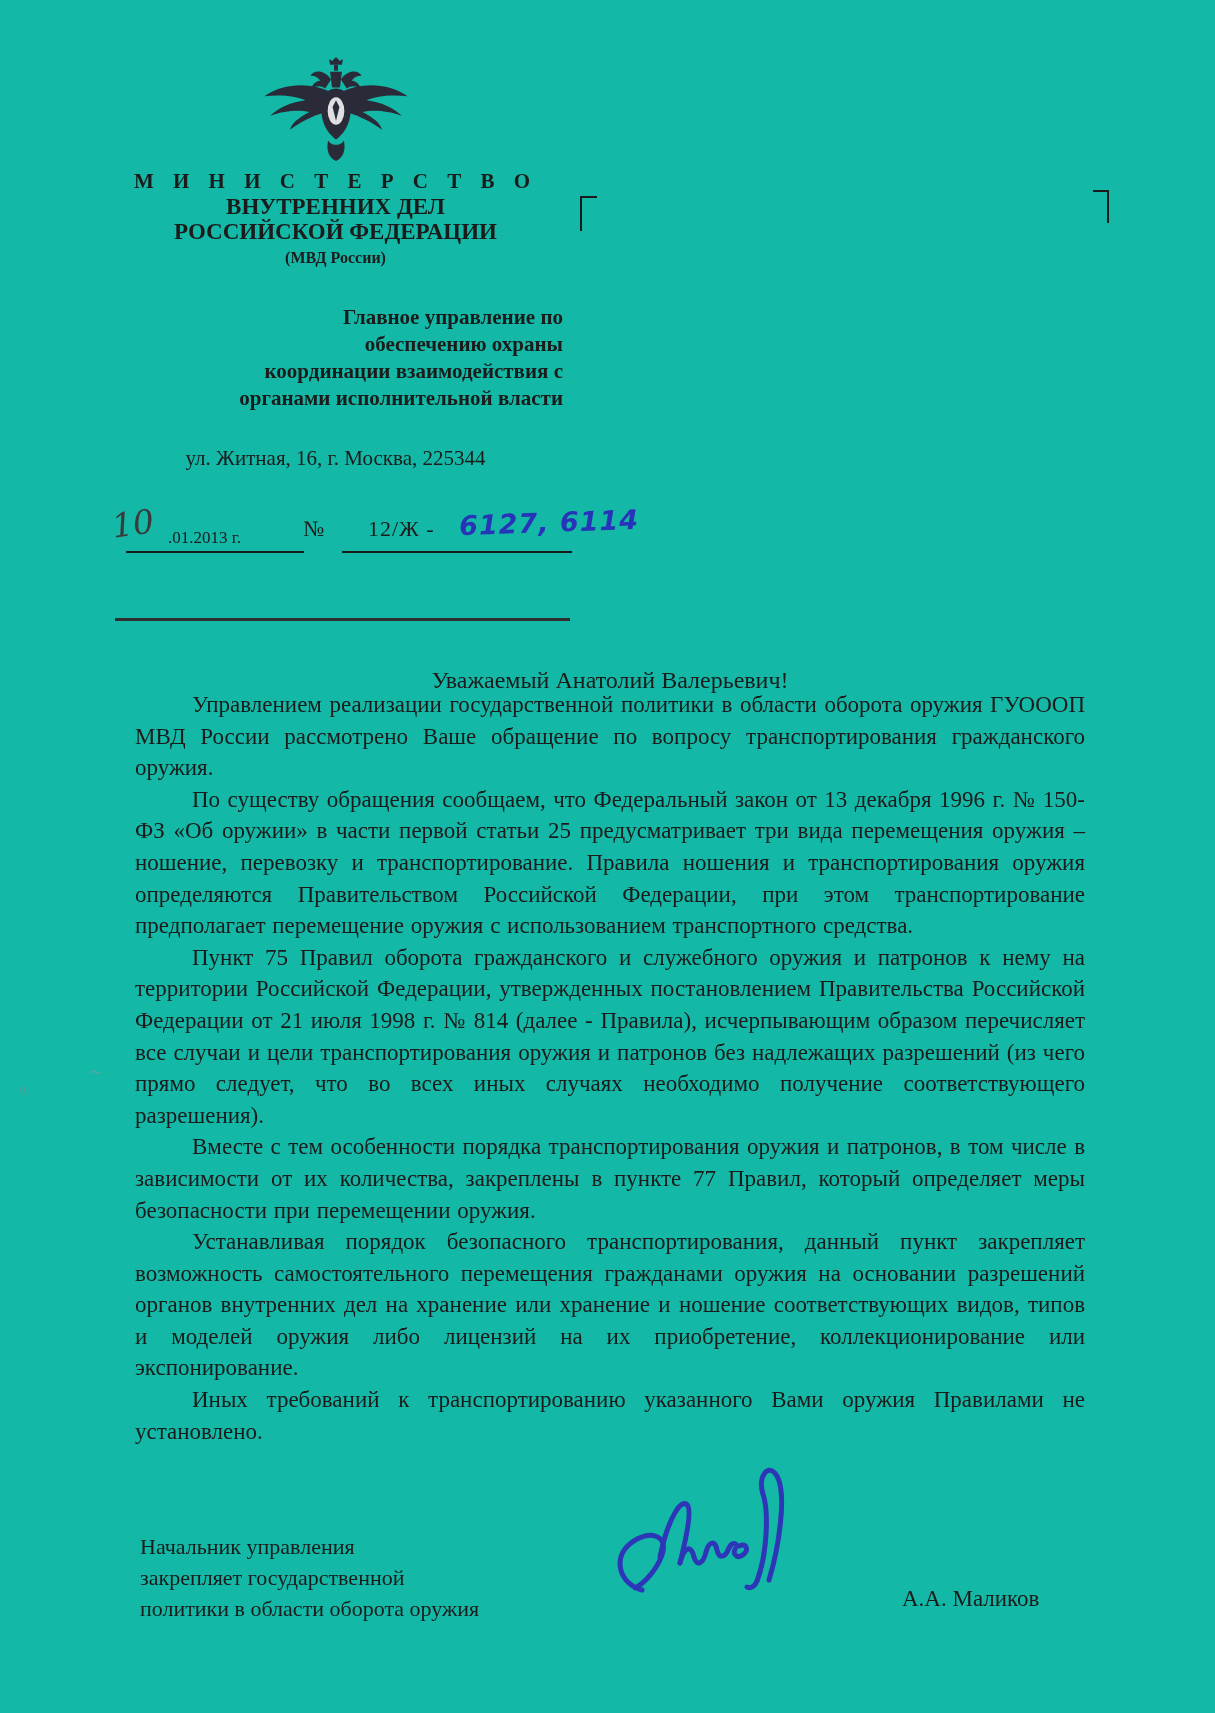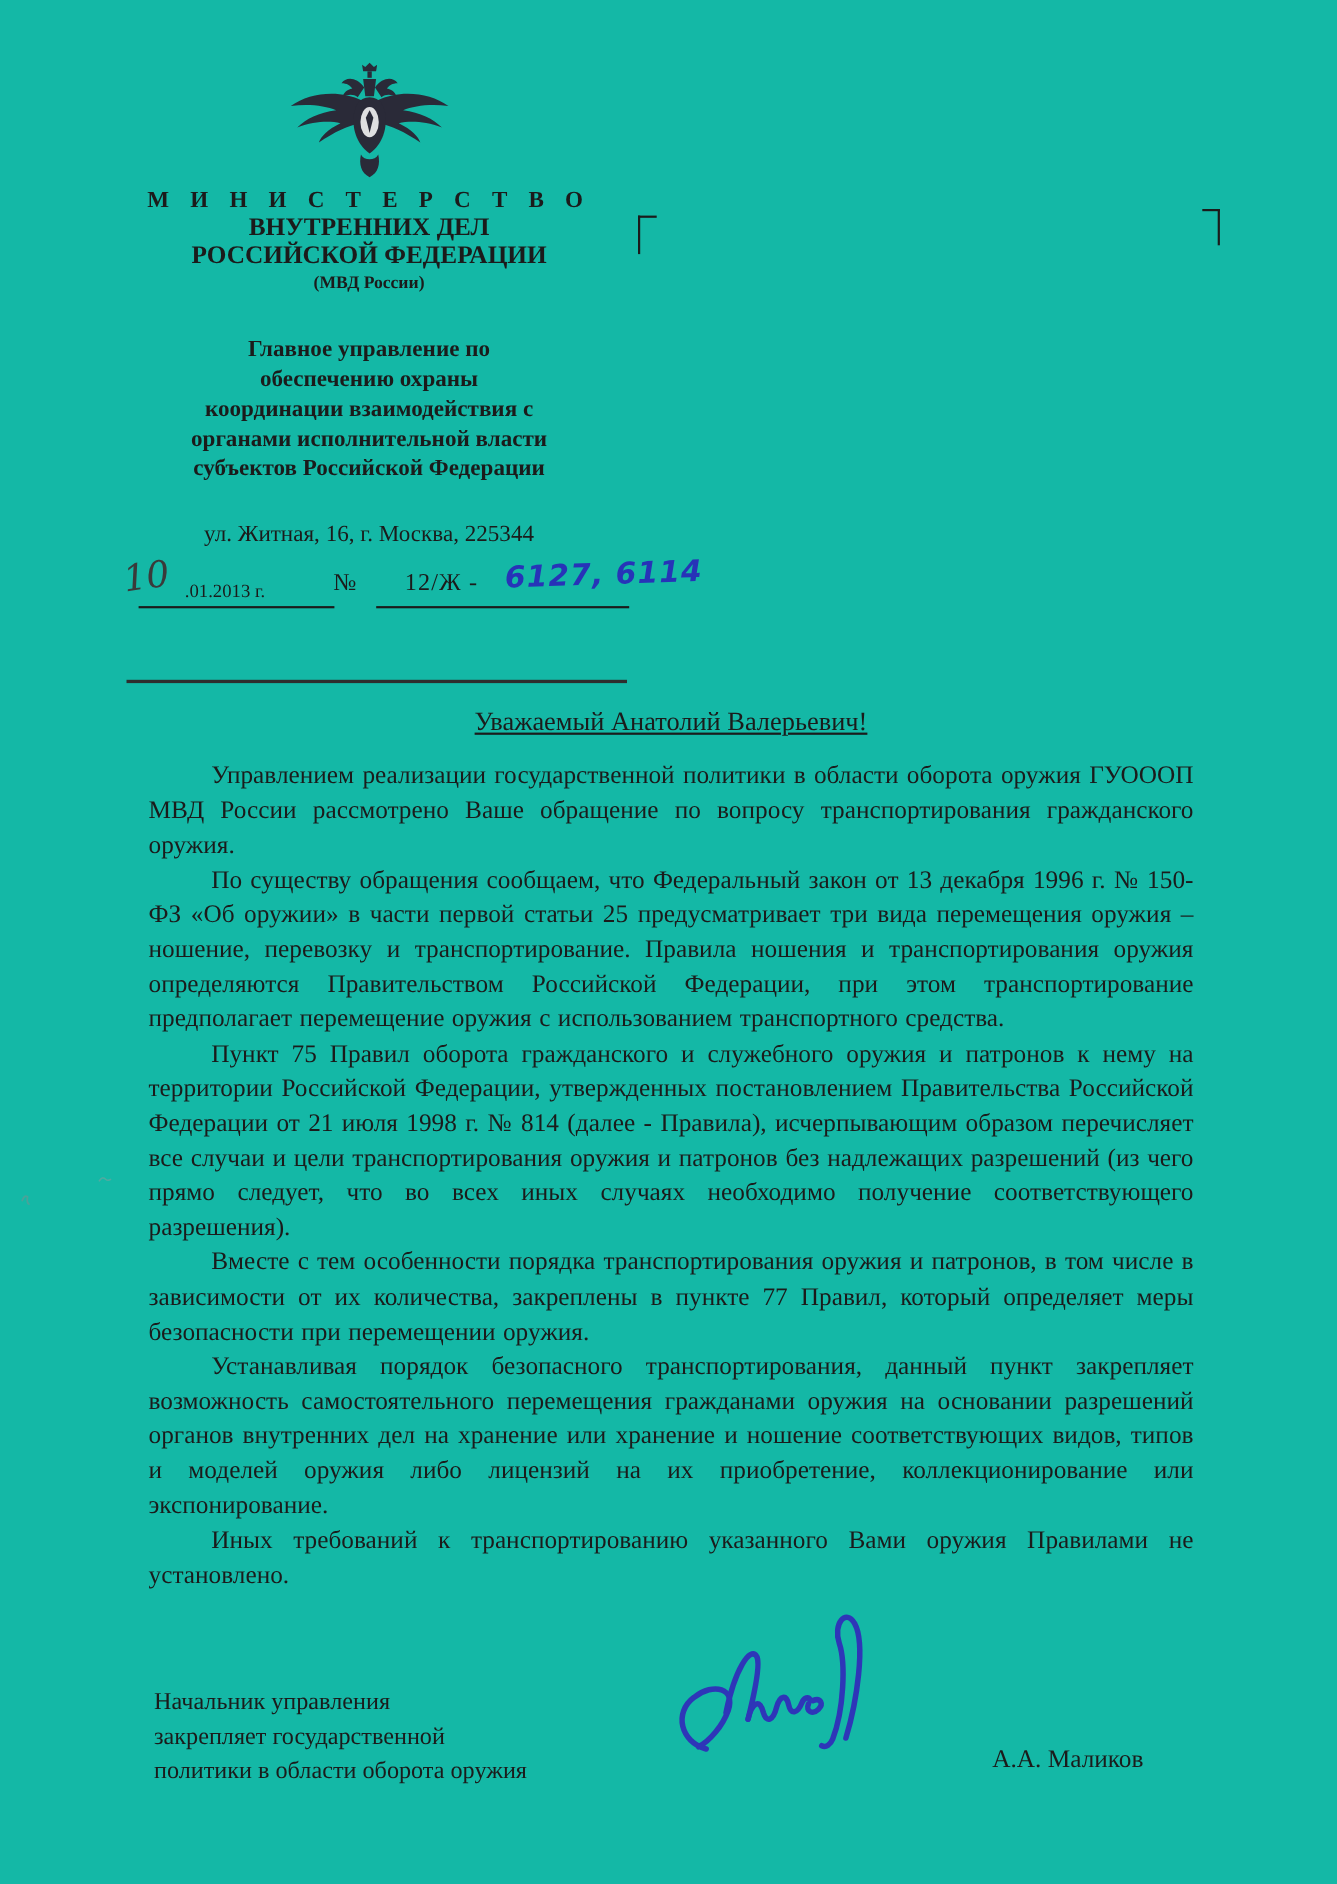--- a/index.html
+++ b/index.html
@@ -11,42 +11,42 @@
     font-family:"Liberation Serif","DejaVu Serif",serif;
     color:#1b1b1b;
     overflow:hidden;
   }
   
   .letterhead{position:absolute;left:108px;top:56px;width:455px;text-align:center;}
   .emblem{display:block;margin:0 auto 4px auto;}
   .min-line1{font-weight:bold;font-size:21px;letter-spacing:7px;line-height:26px;}
   .min-line{font-weight:bold;font-size:23px;line-height:25px;}
   .min-line4{font-weight:bold;font-size:16px;line-height:27px;}
-  .dept{font-weight:bold;font-size:21px;line-height:27px;margin-top:33px;}
+  .dept{font-weight:bold;font-size:21px;line-height:27px;margin-top:33px;text-align:right;}
   .addr{font-size:21px;margin-top:34px;}
   
   .d-day{position:absolute;left:112px;top:504px;font-size:33px;font-style:italic;
          color:#3a3a3a;transform:rotate(-8deg);font-family:"DejaVu Serif",serif;}
   .d-printed{position:absolute;left:168px;top:528px;font-size:17px;}
   .d-no{position:absolute;left:303px;top:516px;font-size:22px;}
   .d-prefix{position:absolute;left:368px;top:516px;font-size:22px;letter-spacing:1px;}
   .d-num{position:absolute;left:459px;top:507px;font-size:27px;font-weight:bold;
          font-style:italic;color:#2733b8;letter-spacing:1px;transform:rotate(-2deg);
          font-family:"DejaVu Sans",sans-serif;}
   .u1{position:absolute;left:126px;top:551px;width:178px;height:2px;background:#1b1b1b;}
   .u2{position:absolute;left:342px;top:551px;width:230px;height:2px;background:#1b1b1b;}
   .rule{position:absolute;left:115px;top:618px;width:455px;height:3px;background:#2e2e2e;}
   
   .cm-left{position:absolute;left:580px;top:196px;width:15px;height:33px;
            border-left:2px solid #1b1b1b;border-top:2px solid #1b1b1b;}
   .cm-right{position:absolute;left:1093px;top:190px;width:14px;height:31px;
             border-right:2px solid #1b1b1b;border-top:2px solid #1b1b1b;}
   
-  .salutation{position:absolute;left:135px;top:644px;width:950px;text-align:center;
-              font-size:24px;text-decoration:underline;}
+  .salutation{position:absolute;left:135px;top:667px;width:950px;text-align:center;
+              font-size:24px;}
   .body-text{position:absolute;left:135px;top:689px;width:950px;font-size:23px;
              line-height:31.6px;text-align:justify;}
   .body-text p{margin:0;text-indent:57px;word-spacing:1px;}
   
   .sig-titles{position:absolute;left:140px;top:1531px;font-size:22px;line-height:31px;}
   .sig-name{position:absolute;left:902px;top:1586px;font-size:23px;}
   .sig-svg{position:absolute;left:606px;top:1460px;}
   
   .margin-marks{position:absolute;left:6px;top:1064px;opacity:.45;}
 </style>
@@ -76,21 +76,20 @@
     <div class="min-line1">М И Н И С Т Е Р С Т В О</div>
     <div class="min-line">ВНУТРЕННИХ ДЕЛ</div>
     <div class="min-line">РОССИЙСКОЙ ФЕДЕРАЦИИ</div>
     <div class="min-line4">(МВД России)</div>
 
     <div class="dept">
       <div>Главное управление по</div>
       <div>обеспечению охраны</div>
       <div>координации взаимодействия с</div>
       <div>органами исполнительной власти</div>
-      <div>субъектов Российской Федерации</div>
     </div>
 
     <div class="addr">ул. Житная, 16, г. Москва, 225344</div>
   </div>
 
   <span class="d-day">10</span>
   <span class="d-printed">.01.2013 г.</span>
   <span class="d-no">№</span>
   <span class="d-prefix">12/Ж -</span>
   <span class="d-num">6127, 6114</span>

